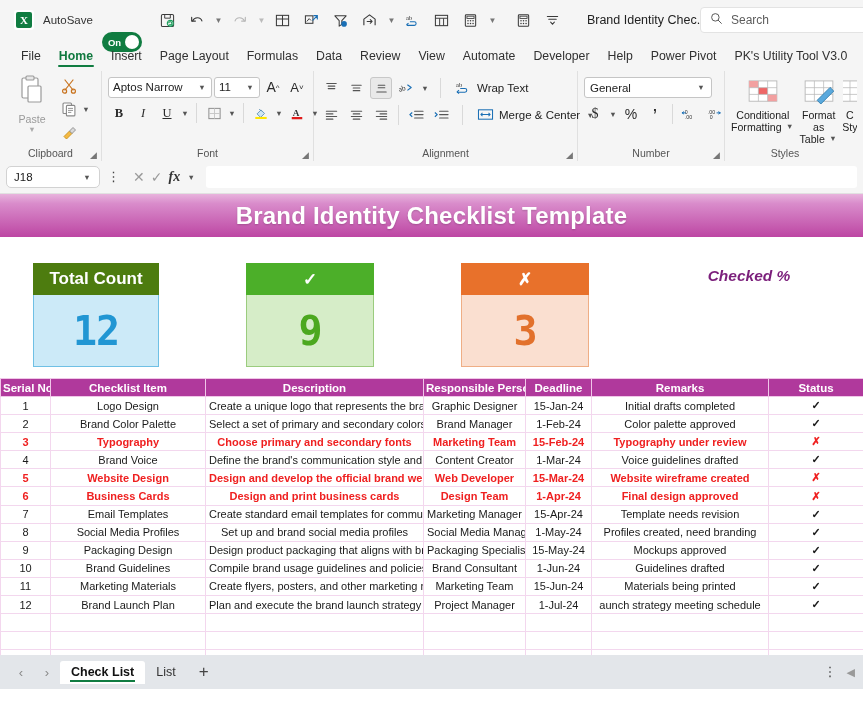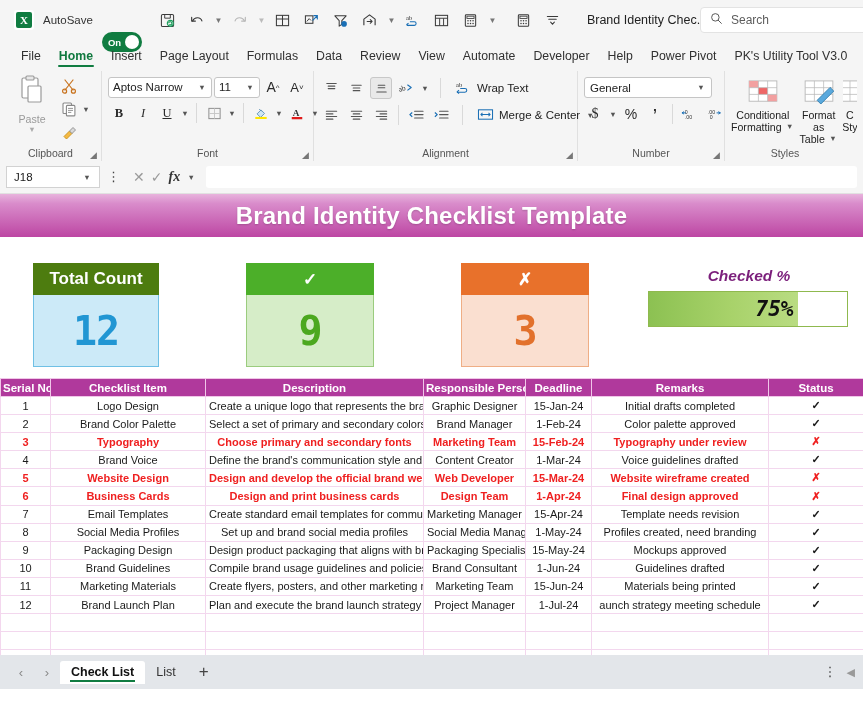--- a/index.html
+++ b/index.html
@@ -126,21 +126,21 @@
   }
   .bigbtn .glyph { margin-bottom: 3px; }
 
   
   .formulabar {
     height: 33px; background: #f5f5f5; display: flex; align-items: center;
     padding: 0 6px; gap: 4px; border-bottom: 1px solid #e1e1e1;
   }
   .namebox {
     width: 94px; height: 22px; background: #fff; border: 1px solid #d2d2d2;
-    border-radius: 0; display: flex; align-items: center; justify-content: space-between;
+    border-radius: 5px; display: flex; align-items: center; justify-content: space-between;
     padding: 0 7px; font-size: 11.5px; color: #1a1a1a;
   }
   .fb-icons { display: flex; align-items: center; gap: 6px; padding: 0 6px; color: #9a9a9a; }
   .fb-input {
     flex: 1; height: 22px; background: #fff; border-radius: 3px;
     font-size: 11.5px; padding: 0 6px; display: flex; align-items: center;
     color: #111;
   }
 
   
@@ -668,24 +668,20 @@
       <div class="card-head" style="background:#4caf29">✓</div>
       <div class="card-body" style="background:#d6edc8;color:#4ca81f;border:1px solid #9bcc7e;border-top:none">9</div>
     </div>
     <div class="card" style="left:461px;top:26px;width:128px">
       <div class="card-head" style="background:#e8712b">✗</div>
       <div class="card-body" style="background:#fadfd0;color:#e2712c;border:1px solid #efae85;border-top:none">3</div>
     </div>
 
     <div class="gauge-wrap">
       <div class="gauge-label">Checked %</div>
-      <div class="gauge-track">
-        <div class="gauge-fill" id="gauge-fill" style="width: 75%;"></div>
-        <div class="gauge-text" id="gauge-text" style="right: 25%; padding-right: 4px;">75%</div>
-      </div>
     </div>
   </div>
 
   <table class="grid">
     <colgroup>
       <col style="width:50px">
         <col style="width:155px">
         <col style="width:218px">
       <col style="width:102px">
         <col style="width:66px">

